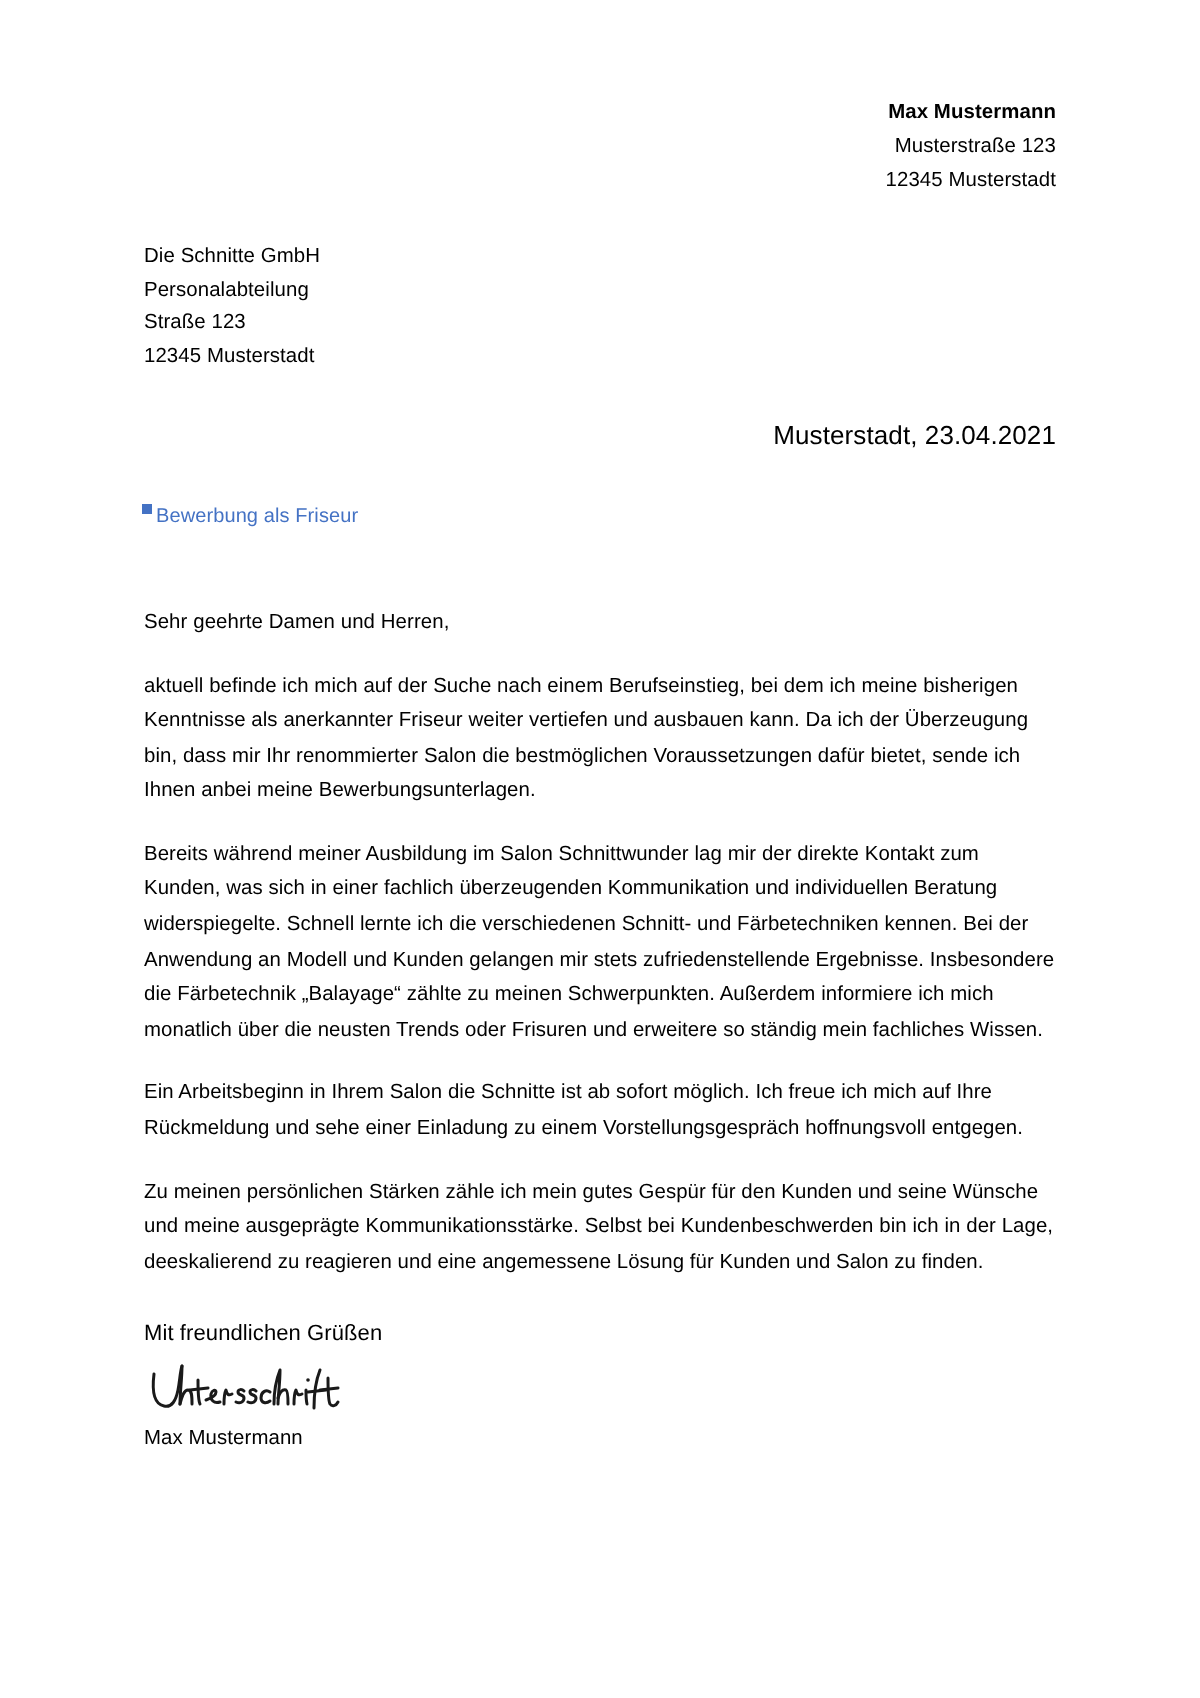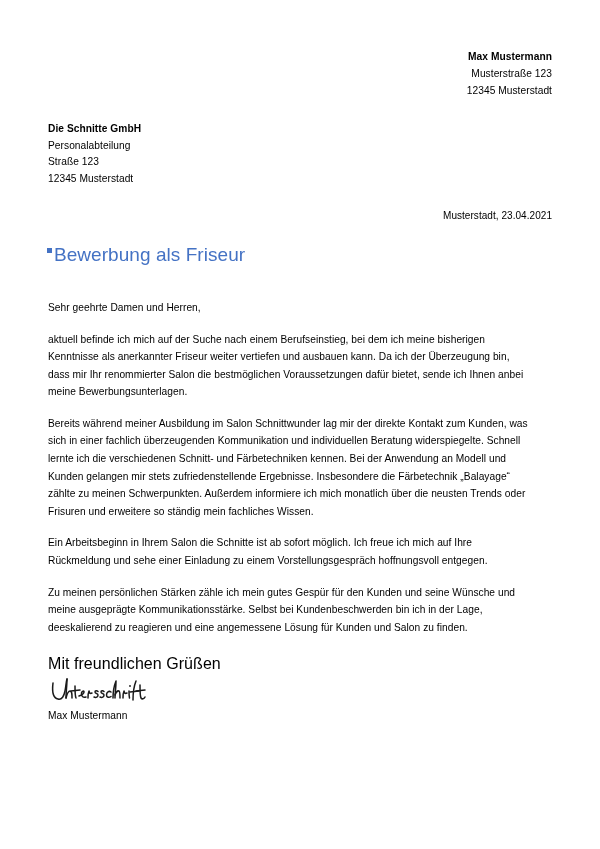--- a/index.html
+++ b/index.html
@@ -12,21 +12,21 @@
     font-family: "Liberation Sans", sans-serif;
     color: #000000;
   }
   .page {
     position: relative;
     width: 600px;
     height: 849px;
     background: #ffffff;
     overflow: hidden;
     box-sizing: border-box;
-    padding: 0 48px;
+    padding: 0 72px;
   }
   
   .sender {
     text-align: right;
     margin-top: 48px;
     font-size: 10.2px;
     line-height: 17px;
     letter-spacing: 0.05px;
   }
   .sender .name {
@@ -34,36 +34,36 @@
   }
   
   .recipient {
     text-align: left;
     margin-top: 22px;
     font-size: 10.2px;
     line-height: 16.5px;
     letter-spacing: 0.05px;
   }
   .recipient .company {
-    font-weight: bold;
+    font-weight: normal;
   }
   
   .dateline {
     text-align: right;
     margin-top: 23px;
-    font-size: 10px;
+    font-size: 13px;
     letter-spacing: 0.05px;
   }
   
   .subject {
     position: relative;
     margin-top: 24px;
     margin-left: 6px;
     color: #4472C4;
-    font-size: 19px;
+    font-size: 10px;
     line-height: 20px;
     letter-spacing: 0.05px;
     white-space: nowrap;
   }
   .subject-marker {
     position: absolute;
     left: -7px;
     top: 3px;
     width: 5px;
     height: 5px;
@@ -80,21 +80,21 @@
   .para {
     margin-top: 14px;
     font-size: 10.2px;
     line-height: 17.6px;
     letter-spacing: 0.04px;
     text-align: left;
     max-width: 482px;
   }
   .closing {
     margin-top: 19px;
-    font-size: 16px;
+    font-size: 11px;
     line-height: 17.5px;
     letter-spacing: 0.05px;
   }
   
   .signature {
     margin-top: 2px;
     margin-left: 1px;
     height: 32px;
     width: 120px;
   }

